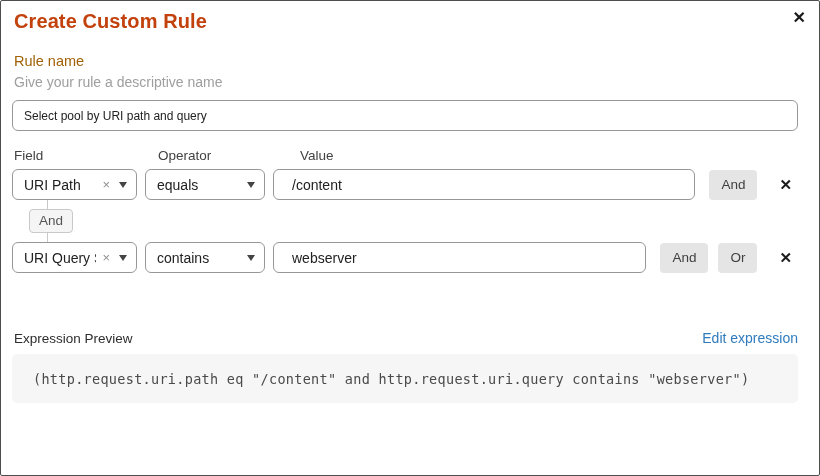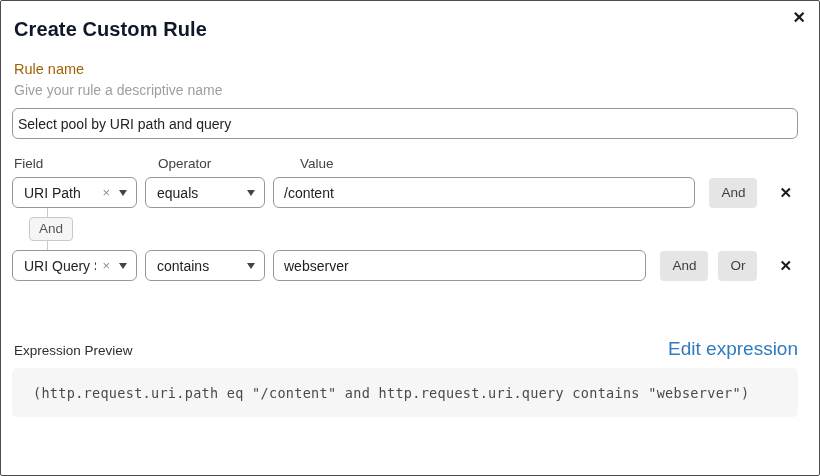--- a/index.html
+++ b/index.html
@@ -18,33 +18,33 @@
 
   .dialog-close {
     position: absolute; top: 7px; right: 11px;
     font-size: 16px; font-weight: 700; color: #1a1a1a;
     cursor: pointer; line-height: 1; padding: 2px;
     background: none; border: none;
     font-family: "Liberation Sans", sans-serif;
   }
 
   .title {
-    margin: 17px 0 0 2px;
-    font-size: 20px; font-weight: 700; color: #0f172a;
+    margin: 9px 0 0 2px;
+    font-size: 20px; font-weight: 700; color: #c2410c;
     letter-spacing: 0.1px;
   }
 
   .rule-label { margin: 20px 0 0 2px; font-size: 14.5px; color: #a16207; }
   .rule-helper { margin: 5px 0 0 2px; font-size: 14px; color: #9e9e9e; }
 
   .text-input {
     display: block; width: 100%; height: 31px;
     margin-top: 10px;
     border: 1px solid #979797; border-radius: 6px;
-    padding: 0 5px; font-size: 14px; color: #222;
+    padding: 0 11px; font-size: 12px; color: #222;
     font-family: "Liberation Sans", sans-serif;
     outline: none; background: #fff;
   }
 
   .section-heading {
     margin: 44px 0 0 2px;
     font-size: 15px; font-weight: 700; color: #1d1d1d;
   }
 
   .col-labels { display: flex; gap: 8px; margin: 17px 0 0 2px; font-size: 13.5px; color: #424242; justify-content: space-between; }
@@ -66,21 +66,21 @@
   .dd-clear { font-size: 13px; color: #8f8f8f; margin: 0 9px 0 6px; line-height: 1; cursor: pointer; }
   .caret {
     width: 0; height: 0; flex: none;
     border-left: 4.5px solid transparent;
     border-right: 4.5px solid transparent;
     border-top: 6px solid #444;
   }
   .value-input {
     flex: 1; height: 31px;
     border: 1px solid #979797; border-radius: 6px;
-    padding: 0 10px; font-size: 14px; color: #222;
+    padding: 0 18px; font-size: 14px; color: #222;
     font-family: "Liberation Sans", sans-serif; outline: none;
   }
 
   .logic-btn {
     height: 30px; padding: 0 12px;
     background: #e5e5e5; border: none; border-radius: 4px;
     font-size: 13.5px; color: #3f3f3f; cursor: pointer;
     font-family: "Liberation Sans", sans-serif;
     flex: none;
   }
@@ -97,21 +97,21 @@
   .connector-col { display: flex; flex-direction: column; align-items: flex-start; }
   .connector-line { width: 1px; height: 9px; background: #c9c9c9; margin-left: 35px; }
   .connector-badge {
     margin-left: 17px; padding: 3px 9px 4px;
     background: #f5f5f5; border: 1px solid #c9c9c9; border-radius: 4px;
     font-size: 13.5px; color: #565656;
   }
 
   .expr-header { display: flex; align-items: baseline; justify-content: space-between; margin: 57px 0 0 2px; }
   .expr-label { font-size: 13.5px; color: #2e2e2e; }
-  .expr-edit-link { font-size: 19px; color: #2f7bbd; cursor: pointer; text-decoration: none; }
+  .expr-edit-link { font-size: 14px; color: #2f7bbd; cursor: pointer; text-decoration: none; }
 
   .expr-block {
     margin-top: 8px; height: 49px;
     background: #f6f6f6; border-radius: 5px;
     display: flex; align-items: center;
     padding: 0 18px 0 21px;
     white-space: nowrap; overflow: hidden;
   }
   .expr-code {
     font-family: "DejaVu Sans Mono", "Liberation Mono", monospace;

